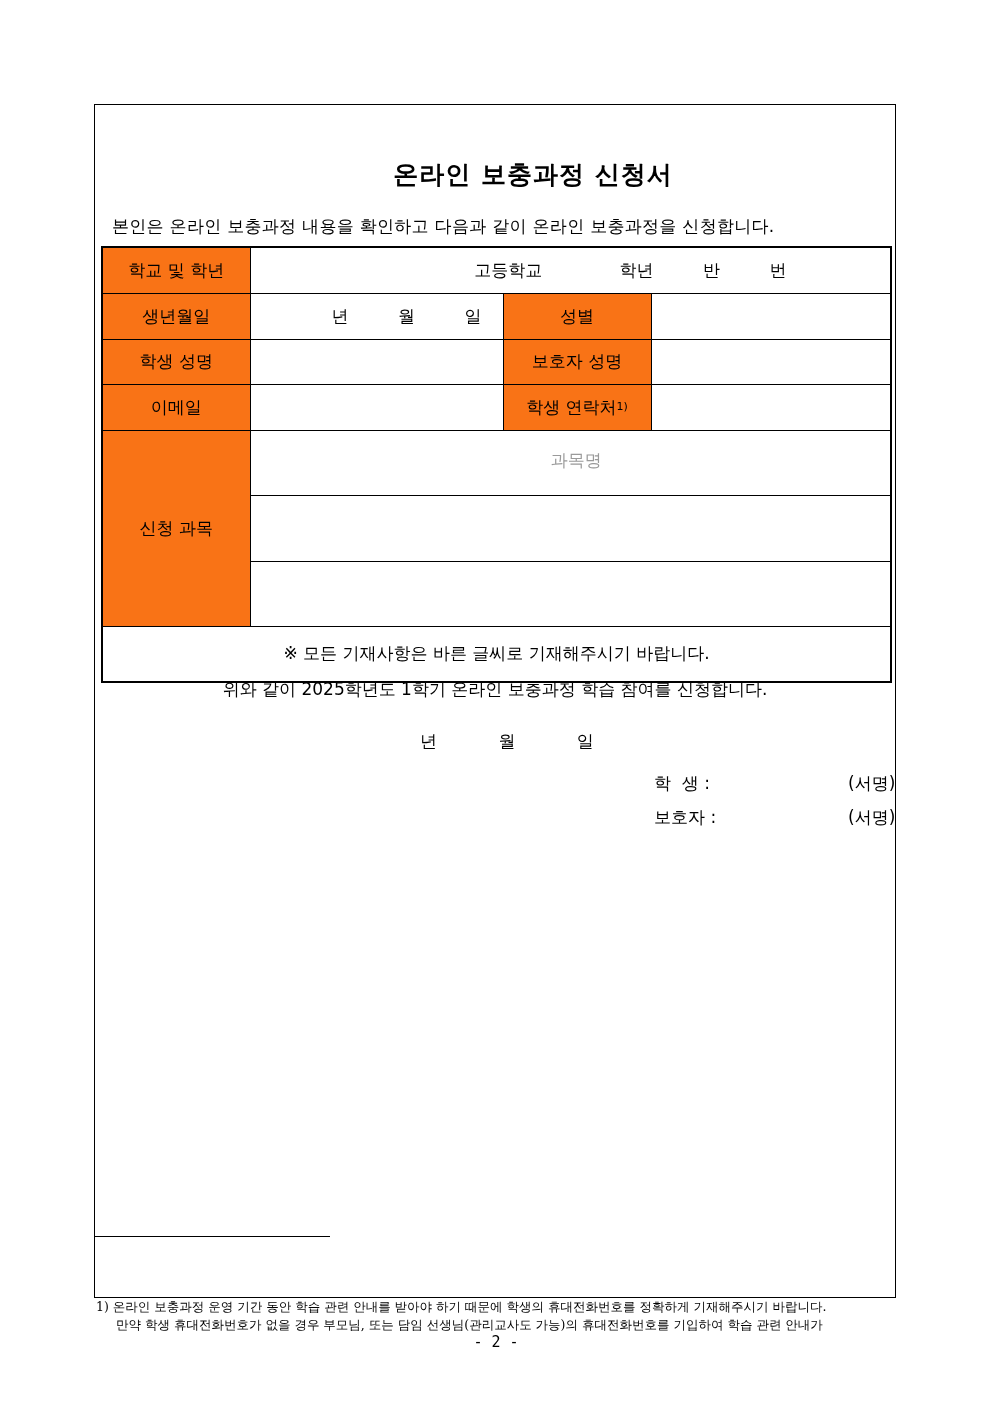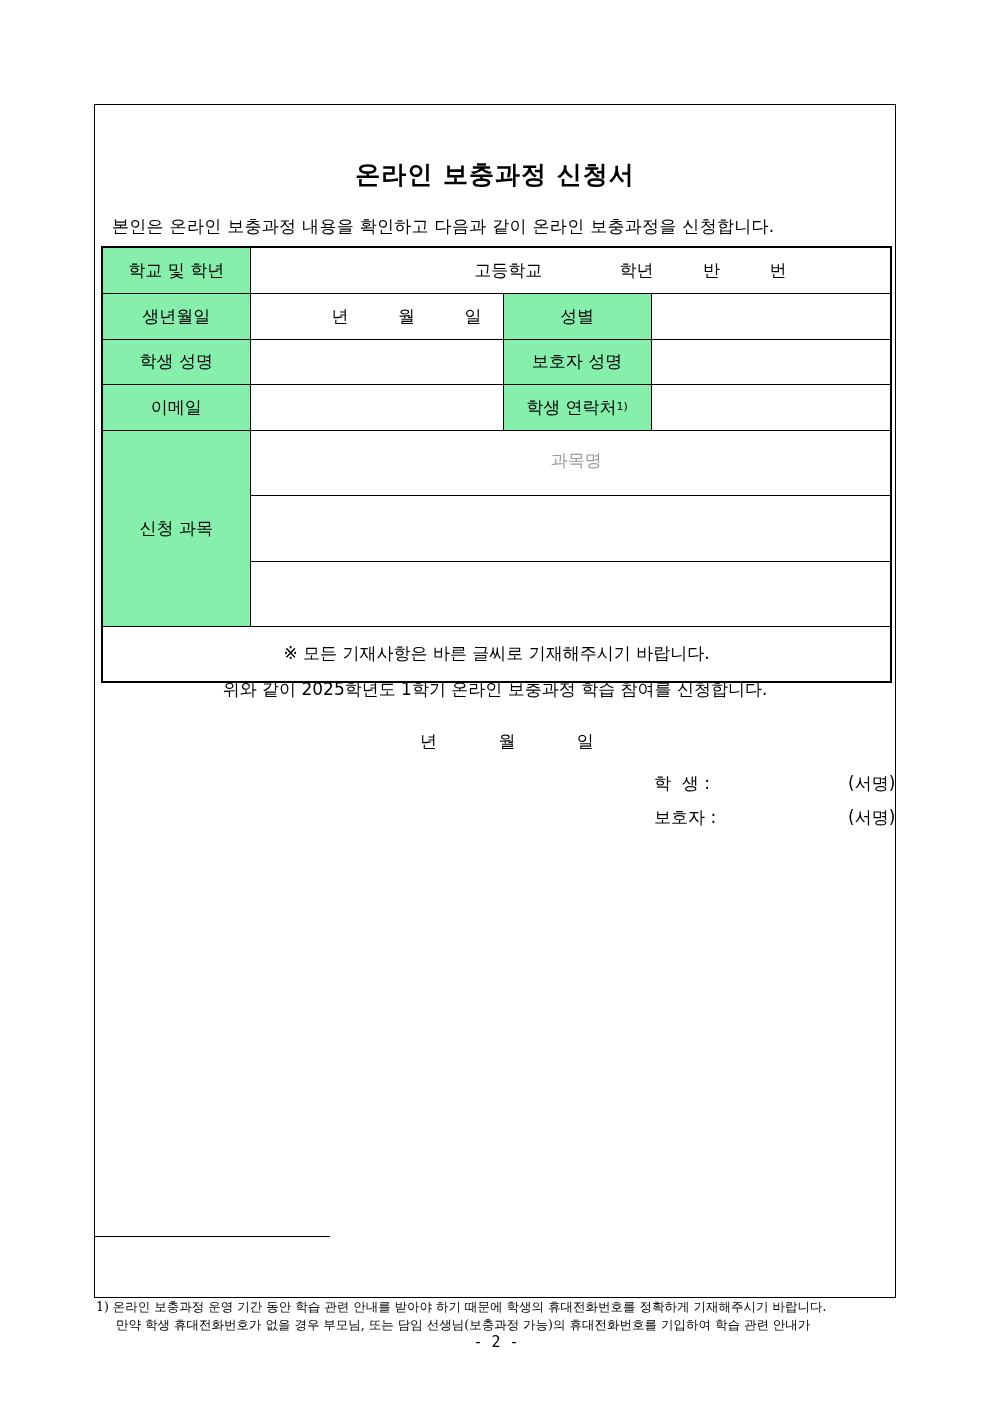--- a/index.html
+++ b/index.html
@@ -1,22 +1,22 @@
 <!DOCTYPE html>
 <html><head>
 <meta charset="utf-8">
 <style>
   html, body { margin: 0; padding: 0; background: #ffffff; }
   body { width: 992px; height: 1403px; position: relative; font-family: "DejaVu Sans", "Liberation Sans", sans-serif; color: #000; overflow: hidden; }
   .page-frame { position: absolute; left: 94px; top: 104px; width: 802px; height: 1194px; border: 1px solid #000; box-sizing: border-box; }
-  .title { position: absolute; left: 94px; top: 158px; width: 802px; text-align: center; font-size: 25px; font-weight: bold; letter-spacing: 1px; }
+  .title { position: absolute; left: 94px; top: 158px; width: 802px; text-align: center; font-size: 25px; font-weight: bold; letter-spacing: 1px; padding-left: 38px; }
   .intro { position: absolute; left: 112px; top: 215px; font-size: 17px; letter-spacing: 0.3px; white-space: nowrap; }
   table.form { position: absolute; left: 101px; top: 246px; width: 789px; border-collapse: collapse; border: 2px solid #000; font-size: 17px; table-layout: fixed; }
   table.form td { border: 1px solid #000; padding: 0; text-align: center; vertical-align: middle; }
-  td.lbl { background: #86efac; }
+  td.lbl { background: #f97316; }
   .sup { font-size: 11px; vertical-align: 3px; }
   .placeholder { color: #9a9a9a; text-align: left; padding-left: 12px !important; vertical-align: top !important; padding-top: 18px !important; }
   .school-line span { display: inline-block; }
   .notice { font-size: 17px; }
   .closing { position: absolute; left: 94px; top: 678px; width: 802px; text-align: center; font-size: 17px; white-space: nowrap; }
   .date-line { position: absolute; left: 420px; top: 730px; font-size: 17px; white-space: nowrap; }
   .date-line span { display: inline-block; }
   .sig { position: absolute; font-size: 17px; white-space: nowrap; }
   .fn-rule { position: absolute; left: 94px; top: 1236px; width: 236px; border-top: 1px solid #000; }
   .footnote { position: absolute; left: 96px; top: 1298px; width: 800px; font-family: "DejaVu Serif", "Liberation Serif", serif; font-size: 12.5px; line-height: 18px; }
@@ -96,16 +96,16 @@
 </div>
 
 <div class="sig" style="left:654px; top:772px; white-space:pre">학  생 :</div>
 <div class="sig" style="left:848px; top:772px">(서명)</div>
 <div class="sig" style="left:654px; top:806px; white-space:pre">보호자 :</div>
 <div class="sig" style="left:848px; top:806px">(서명)</div>
 
 <div class="fn-rule"></div>
 <div class="footnote">
   <div class="line"><span>1)</span> <span>온라인 보충과정 운영 기간 동안 학습 관련 안내를 받아야 하기 때문에 학생의 휴대전화번호를 정확하게 기재해주시기 바랍니다.</span></div>
-  <div class="line indent">만약 학생 휴대전화번호가 없을 경우 부모님, 또는 담임 선생님(보충과정 가능)의 휴대전화번호를 기입하여 학습 관련 안내가</div>
+  <div class="line indent">만약 학생 휴대전화번호가 없을 경우 부모님, 또는 담임 선생님(관리교사도 가능)의 휴대전화번호를 기입하여 학습 관련 안내가</div>
 </div>
 
 <div class="pagenum">- 2 -</div>
 
 </body></html>

